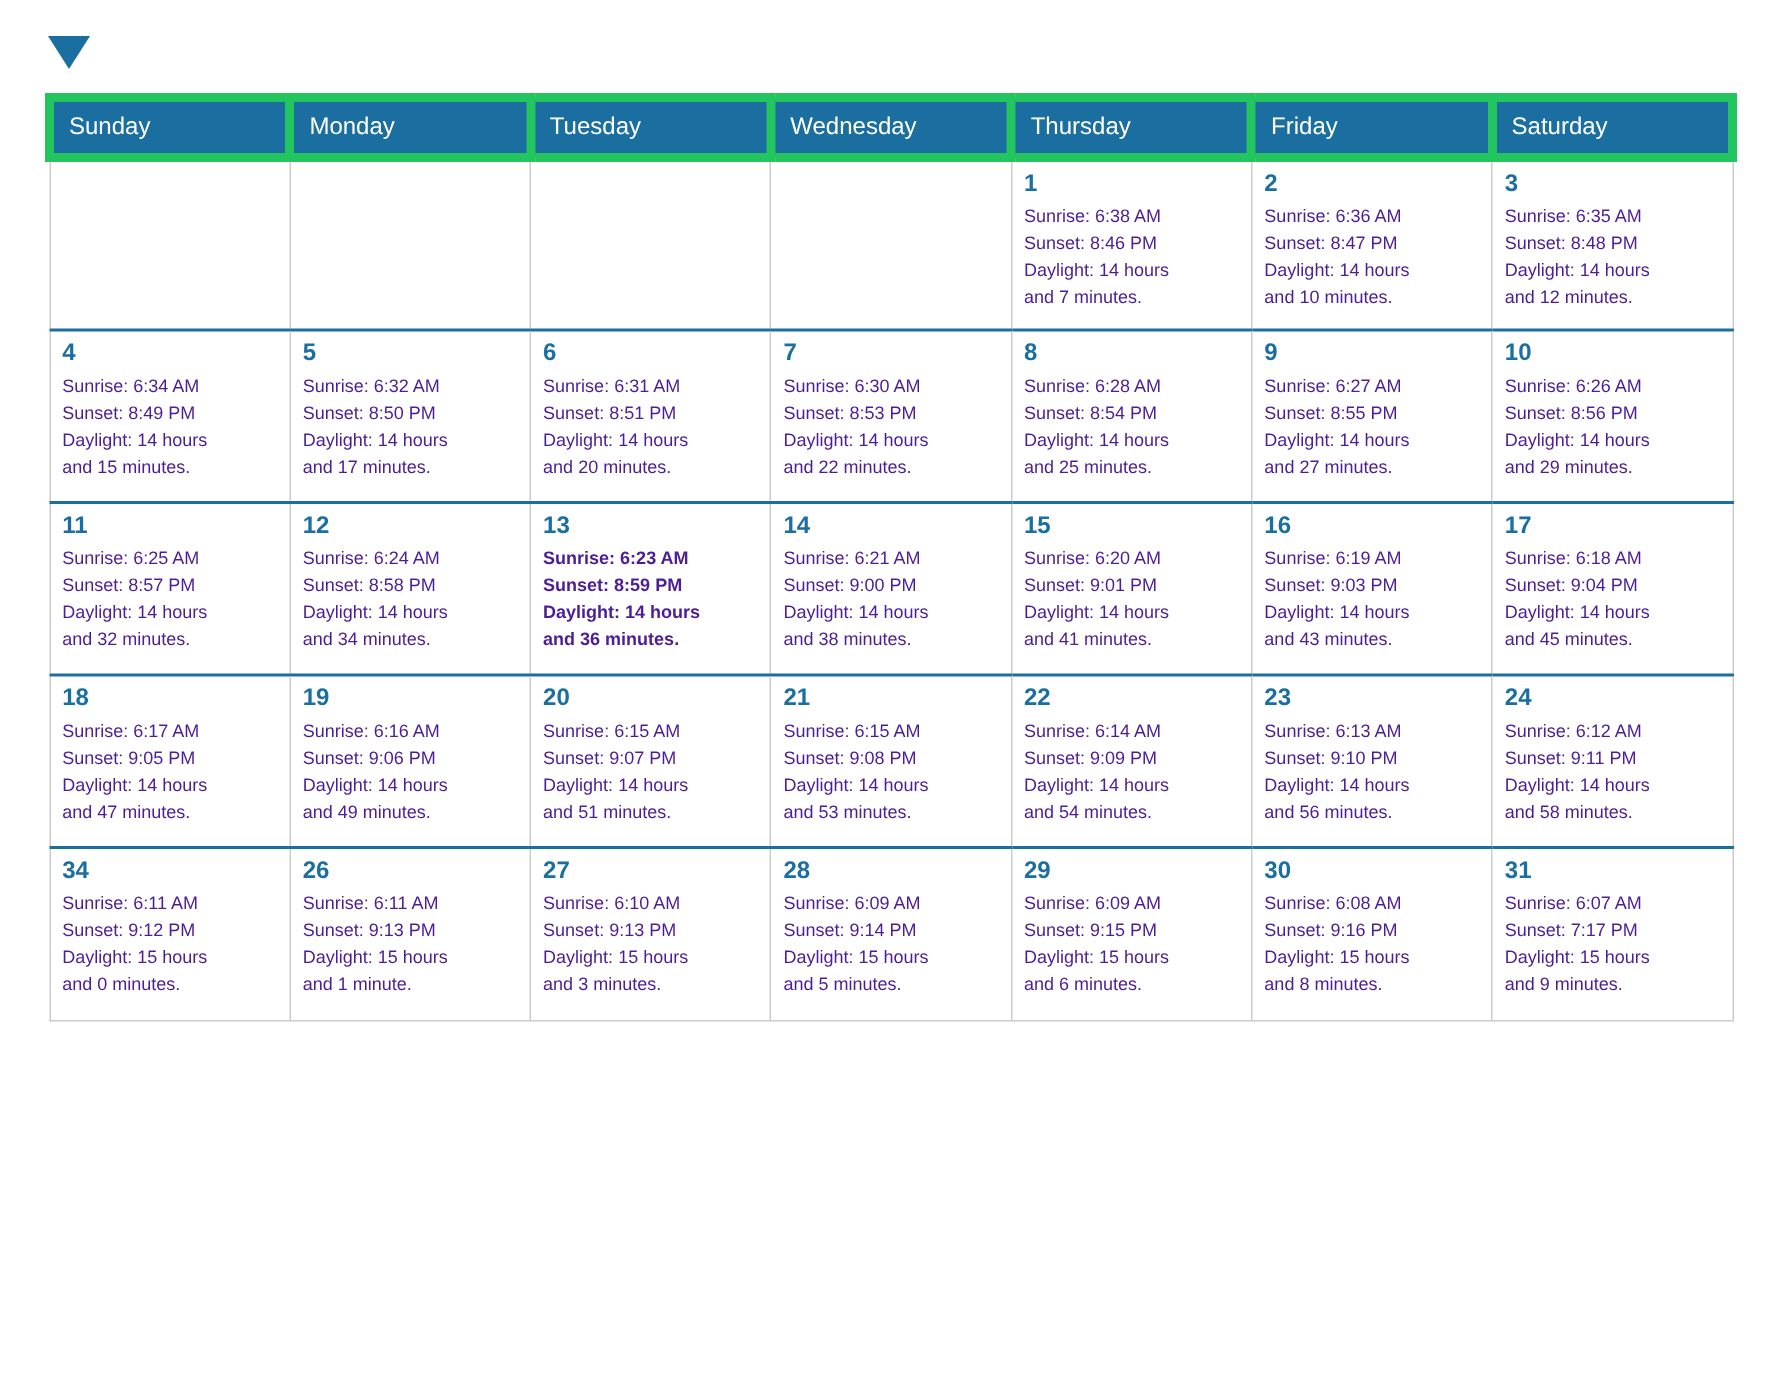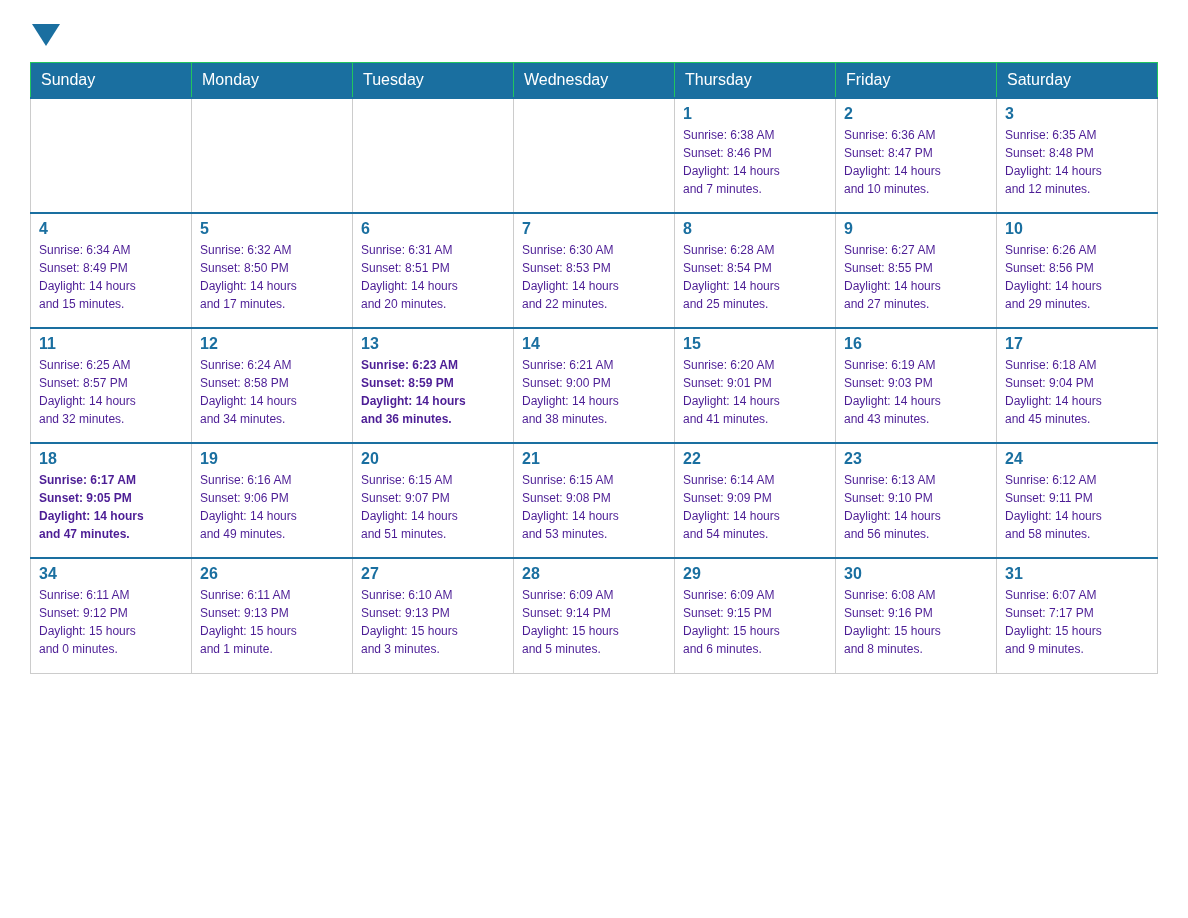--- a/index.html
+++ b/index.html
@@ -65,21 +65,21 @@
       border-collapse: collapse;
       border: 1px solid #aaa;
     }
     .calendar th {
       background-color: #1a6fa0;
       color: #fff;
       padding: 8px 10px;
       text-align: left;
       font-size: 16px;
       font-weight: normal;
-      border: 1px solid #22c55e;
+      border: 6px solid #22c55e;
     }
     .calendar td {
       width: 14.28%;
       vertical-align: top;
       padding: 6px 8px;
       border: 1px solid #ccc;
       height: 115px;
     }
     .day-number {
       font-size: 16px;
@@ -256,21 +256,21 @@
           <div class="day-number">17</div>
           <div class="day-info" style="white-space: pre-line;">Sunrise: 6:18 AM
 Sunset: 9:04 PM
 Daylight: 14 hours
 and 45 minutes.</div>
         </td>
       </tr>
       <tr class="week-row">
         <td>
           <div class="day-number">18</div>
-          <div class="day-info" style="white-space: pre-line; font-weight: bold;">Sunrise: 6:17 AM
+          <div class="day-info" style="white-space: pre-line;">Sunrise: 6:17 AM
 Sunset: 9:05 PM
 Daylight: 14 hours
 and 47 minutes.</div>
         </td>
         <td>
           <div class="day-number">19</div>
           <div class="day-info" style="white-space: pre-line;">Sunrise: 6:16 AM
 Sunset: 9:06 PM
 Daylight: 14 hours
 and 49 minutes.</div>

